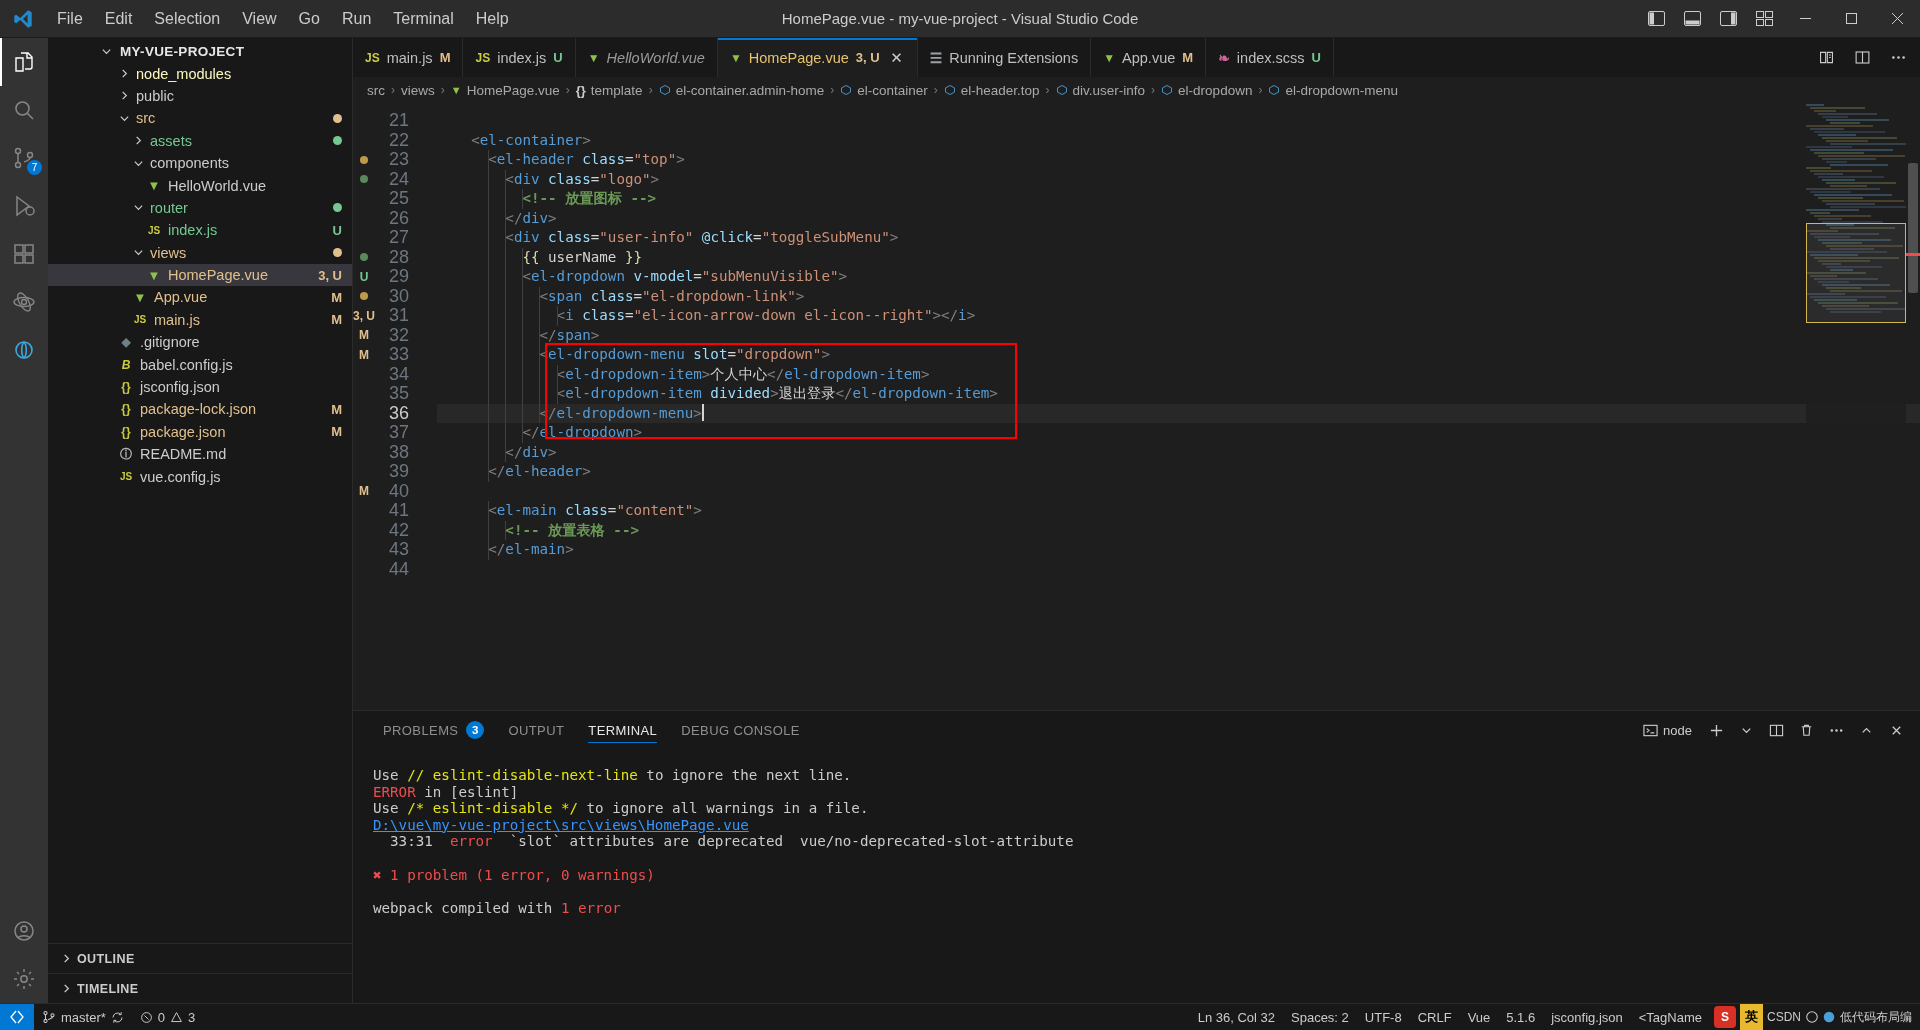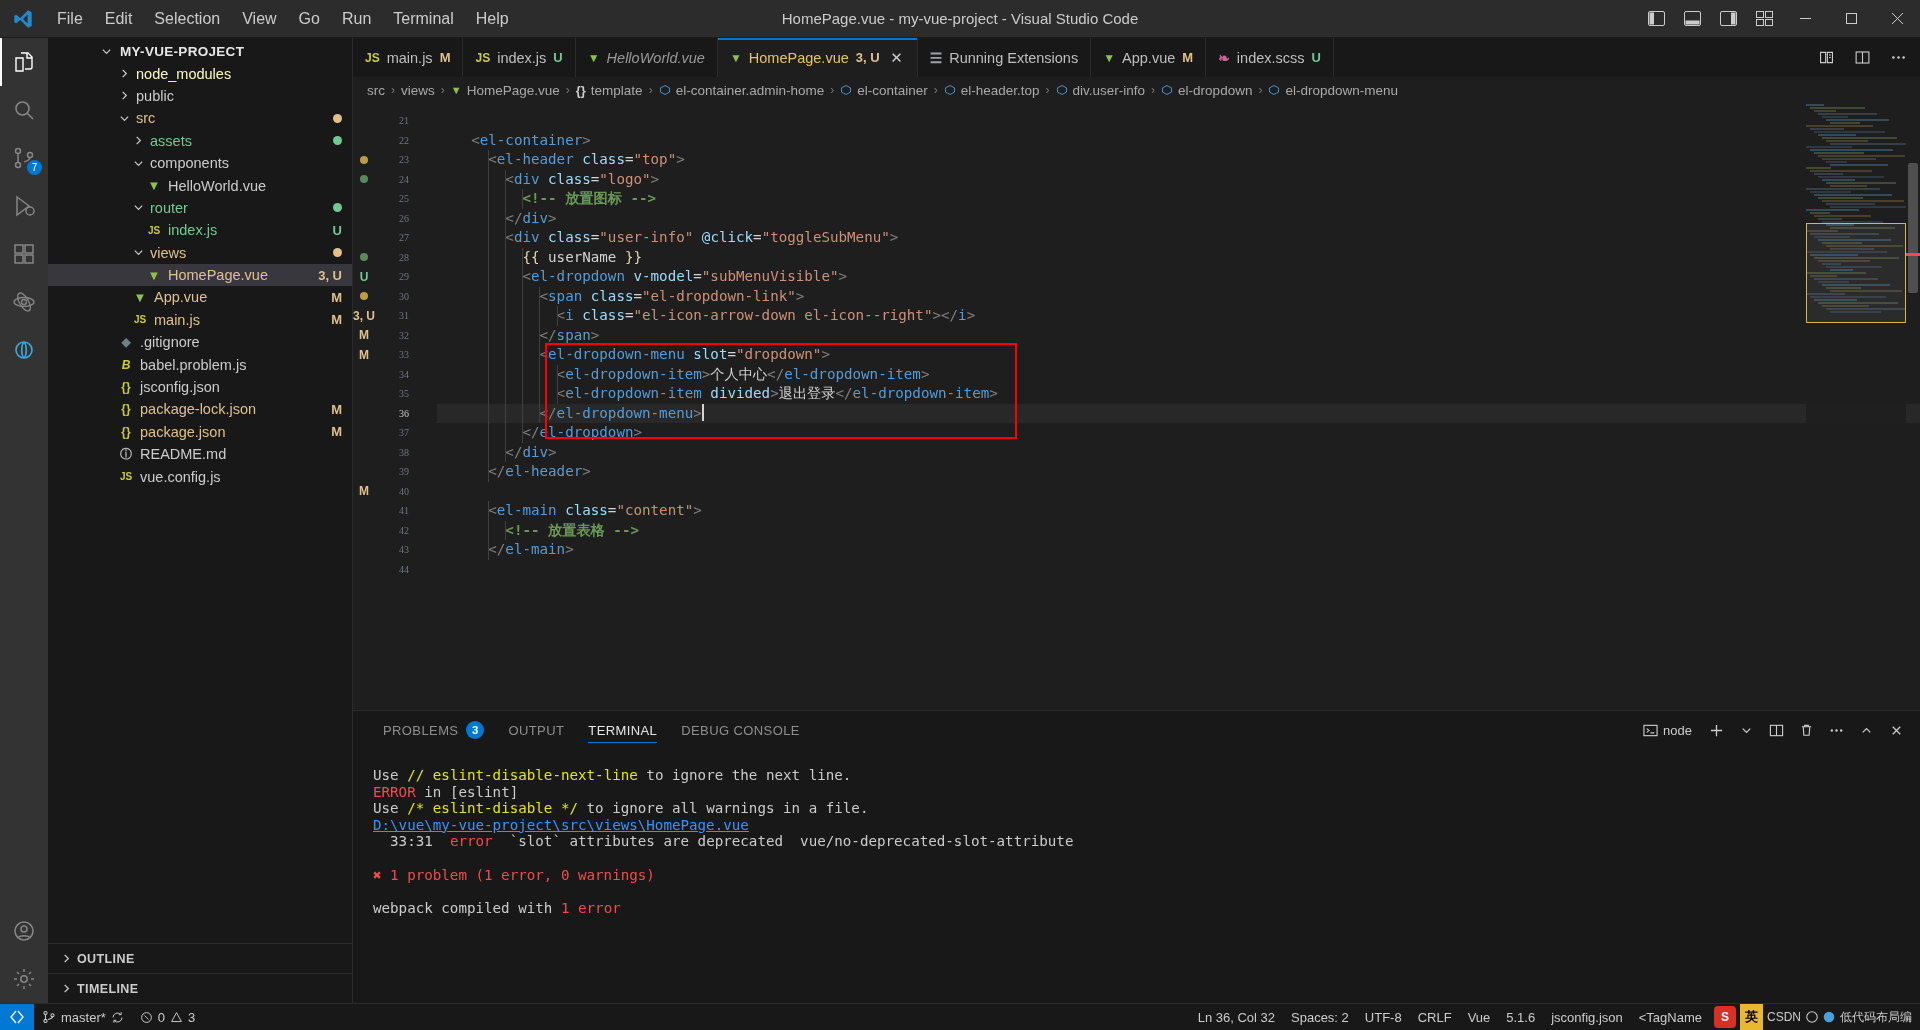--- a/index.html
+++ b/index.html
@@ -137,21 +137,21 @@
   }
   .gutter-decor { width:22px; flex:0 0 22px; padding-top:8px; }
   .gutter-decor .gd {
     height:19.5px; display:flex; align-items:center; justify-content:center;
     font-size:12px; font-weight:600;
   }
   .gd-dot { width:8px; height:8px; border-radius:50%; display:block; }
   .linenos { width:46px; flex:0 0 46px; padding-top:8px; text-align:right; padding-right:12px; }
   .linenos .ln {
     height:19.5px; line-height:19.5px; color:#6e7681;
-    font-family:Liberation Serif, serif; font-size:10px;
+    font-family:Liberation Sans, sans-serif; font-size:18px;
   }
   .linenos .ln.cur { color:#cccccc; }
   .fold { width:16px; flex:0 0 16px; padding-top:8px; }
   .code {
     flex:1 1 auto; padding-top:8px; position:relative; min-width:0; overflow:hidden;
     font-family:"DejaVu Sans Mono", monospace; font-size:14.2px;
   }
   .cl { height:19.5px; line-height:19.5px; white-space:pre; color:#d4d4d4; position:relative; }
   .cl.hl-line { background:#282828; }
   .indent-guide {
@@ -483,21 +483,21 @@
             <span class="ficon">
               <span style="color:#6d8086;font-size:12px;">◆</span>
             </span>
             <span class="fname" style="color:#cccccc">.gitignore</span>
           </div>
           <div class="tree-row">
             <span style="display:inline-block;width:24px;flex:0 0 24px"></span>
             <span class="ficon">
               <span style="color:#cbcb41;font-size:12px;font-style:italic;font-weight:bold;">B</span>
             </span>
-            <span class="fname" style="color:#cccccc">babel.problem.js</span>
+            <span class="fname" style="color:#cccccc">babel.config.js</span>
           </div>
           <div class="tree-row">
             <span style="display:inline-block;width:24px;flex:0 0 24px"></span>
             <span class="ficon">
               <span style="color:#cbcb41;font-size:12px;">{}</span>
             </span>
             <span class="fname" style="color:#cccccc">jsconfig.json</span>
           </div>
           <div class="tree-row">
             <span style="display:inline-block;width:24px;flex:0 0 24px"></span>

